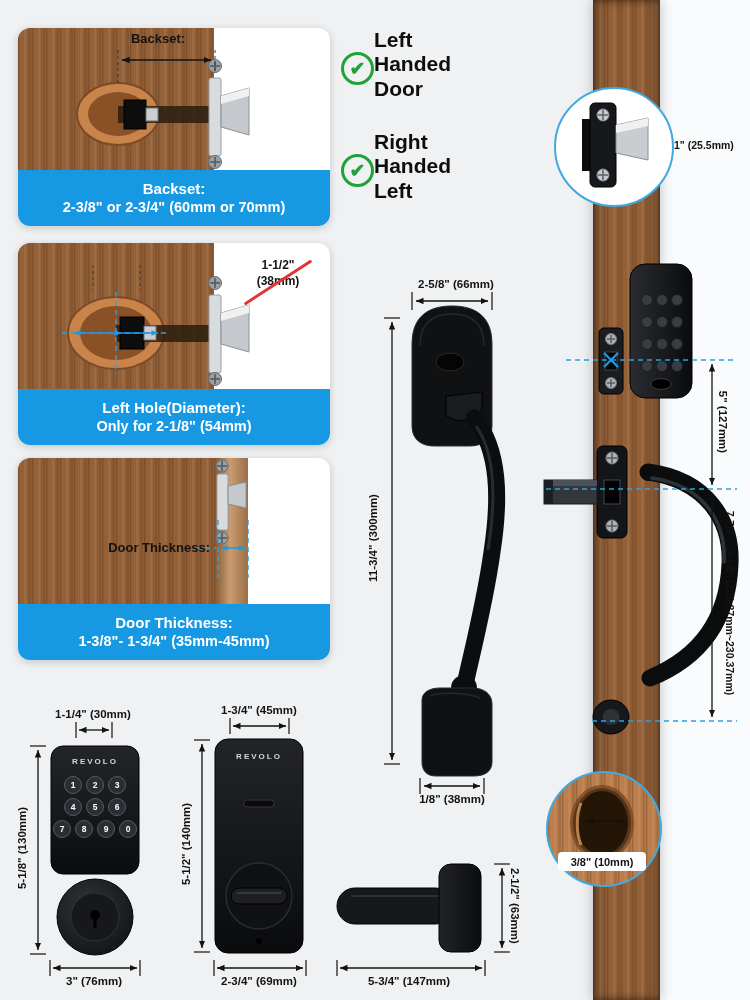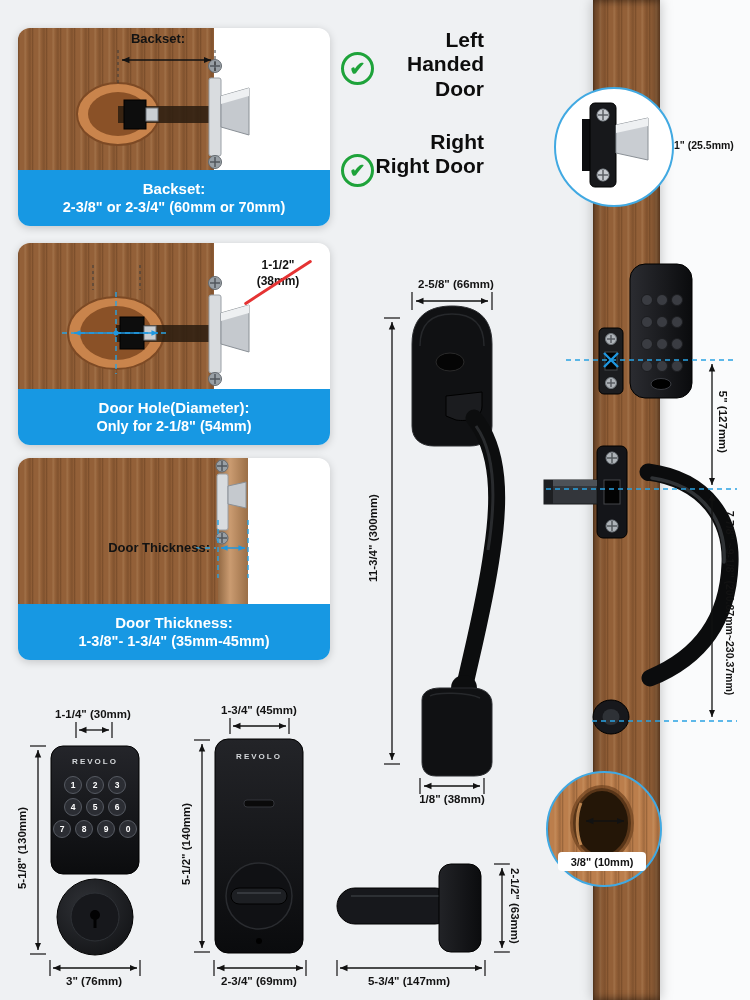--- a/index.html
+++ b/index.html
@@ -32,21 +32,21 @@
   .dimlbl{font-size:11.5px;text-align:center;}
   .rl{white-space:nowrap;text-align:center;}
   .ccw{transform:rotate(-90deg);}
   .cw{transform:rotate(90deg);}
   .center{text-align:center;}
   
   .chk{position:absolute;width:27px;height:27px;border:3.5px solid #1ea33a;border-radius:50%;
        display:flex;align-items:center;justify-content:center;color:#1ea33a;
        font-size:19px;font-weight:900;z-index:30;}
   .handtxt{position:absolute;width:110px;font-size:21px;line-height:1.16;font-weight:800;
-           text-align:right;color:#0d0d0d;z-index:30;}
+           text-align:left;color:#0d0d0d;z-index:30;}
   
   .crossed{position:absolute;left:246px;top:258px;width:64px;font-size:12px;font-weight:700;
            line-height:1.3;text-align:center;z-index:35;}
   .strike{position:absolute;left:238px;top:281px;width:80px;height:3px;background:#e53333;
           border-radius:2px;transform:rotate(-33deg);z-index:36;}
   
   .callout{position:absolute;border:2.5px solid #41a9e2;border-radius:50%;overflow:hidden;z-index:20;}
   .callout.white{background:#fff;}
   .hole-pill{position:absolute;left:558px;top:852px;width:88px;height:19px;background:#fff;
              border-radius:4px;display:flex;align-items:center;justify-content:center;
@@ -123,21 +123,21 @@
           <line x1="197" y1="35" x2="197" y2="45" stroke="#52575c" stroke-width="1.5"></line>
         </g>
         <g>
           <circle cx="197" cy="136" r="6.5" fill="#99a0a6" stroke="#646a70"></circle>
           <line x1="192" y1="136" x2="202" y2="136" stroke="#52575c" stroke-width="1.5"></line>
           <line x1="197" y1="131" x2="197" y2="141" stroke="#52575c" stroke-width="1.5"></line>
         </g>
       </svg>
     </div>
     <div class="caption">
-      <div class="cap1">Door Hole(Diameter):</div>
+      <div class="cap1">Left Hole(Diameter):</div>
       <div class="cap2">Only for 2-1/8" (54mm)</div>
     </div>
   </div>
 
   <div class="panel" style="top:458px;height:202px">
     <div class="art" style="height:146px">
       <div class="woodv wood-part" style="width:200px"></div>
       <div class="edge-part" style="left:200px;width:30px"></div>
       <svg width="312" height="146" viewBox="0 0 312 146" style="position:absolute;left:0;top:0">
         <rect x="199" y="16" width="11" height="56" rx="2" fill="#d9dcdf" stroke="#9aa0a6"></rect>
@@ -162,21 +162,21 @@
 
   <div class="lbl panlbl center" style="left:78px;top:31px;width:160px">Backset:</div>
   <div class="lbl panlbl" style="left:48px;top:540px;width:162px;text-align:right">Door Thickness:</div>
 
   <div class="crossed">1-1/2" (38mm)</div>
   <div class="strike"></div>
 
   <div class="chk" style="left:341px;top:52px">✔</div>
   <div class="handtxt" style="left:374px;top:28px">Left Handed Door</div>
   <div class="chk" style="left:341px;top:154px">✔</div>
-  <div class="handtxt" style="left:374px;top:130px">Right Right Door</div>
+  <div class="handtxt" style="left:374px;top:130px">Right Handed Left</div>
 
   <svg class="hw" style="left:396px;top:300px" width="112" height="480" viewBox="0 0 112 480">
     <path d="M16,44 C16,12 38,6 56,6 C74,6 96,12 96,44 L96,126 C96,140 86,146 74,146 L38,146 C26,146 16,140 16,126 Z" fill="#101113" stroke="#2c2e31" stroke-width="1"></path>
     <path d="M24,46 C24,20 40,14 56,14 C72,14 88,20 88,46" fill="none" stroke="#26282b" stroke-width="1.5"></path>
     <ellipse cx="54" cy="62" rx="14" ry="9" fill="#050505" stroke="#2a2a2a"></ellipse>
     <path d="M50,96 L86,92 L86,106 C86,118 72,122 60,120 L50,116 Z" fill="#1b1c1f" stroke="#000"></path>
     <path d="M78,118 C104,150 104,200 96,252 C90,296 80,336 70,380" fill="none" stroke="#0c0d0e" stroke-width="17" stroke-linecap="round"></path>
     <path d="M80,126 C100,154 100,200 92,250" fill="none" stroke="#2f3134" stroke-width="3" opacity="0.85"></path>
     <circle cx="68" cy="388" r="13" fill="#0c0d0e"></circle>
     <path d="M26,400 C26,392 34,388 44,388 L76,388 C88,388 96,394 96,404 L96,462 C96,472 88,476 78,476 L40,476 C30,476 26,470 26,462 Z" fill="#101113" stroke="#2b2d30"></path>

